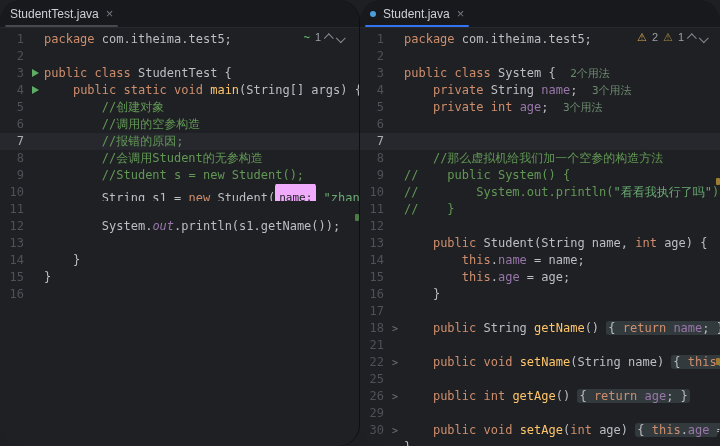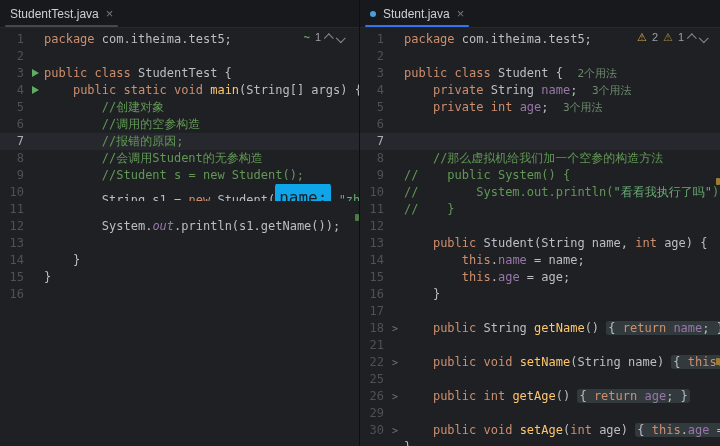--- a/index.html
+++ b/index.html
@@ -1,17 +1,17 @@
 <!DOCTYPE html>
 <html><head>
 <meta charset="utf-8">
 <style>
   html,body{margin:0;padding:0;width:720px;height:446px;overflow:hidden;background:#1e1f22;}
   .window{display:flex;width:720px;height:446px;font-family:"DejaVu Sans Mono",monospace;}
-  .pane{position:relative;height:446px;overflow:hidden;background:#1e2023;}
+  .pane{position:relative;height:446px;overflow:hidden;background:#1e2023;border-radius:21px;}
   .pane.left{width:359px;border-right:1px solid #0e0f10;}
   .pane.right{width:360px;}
   .tabbar{height:27px;background:#17191c;border-bottom:1px solid #26282b;display:flex;align-items:stretch;font-family:"Liberation Sans",sans-serif;}
   .tab{display:flex;align-items:center;gap:7px;padding:0 10px;font-size:12px;color:#ced0d6;position:relative;cursor:default;}
   .tab.selected::after{content:"";position:absolute;left:5px;right:5px;bottom:0;height:2px;background:#45484e;border-radius:1px;}
   .tab.active::after{content:"";position:absolute;left:5px;right:5px;bottom:0;height:2px;background:#3574f0;border-radius:1px;}
   .tab-close{color:#767a80;font-size:13px;line-height:1;}
   .mod-dot{width:6px;height:6px;border-radius:50%;background:#4b9ddb;flex:none;}
   .editor{position:absolute;top:28px;left:0;right:0;bottom:0;padding-top:3px;font-size:12px;color:#bcbec4;}
   .code-line{display:flex;height:17px;line-height:17px;}
@@ -23,21 +23,21 @@
   .tk{white-space:pre;}
   .tk.plain{color:#bcbec4;}
   .tk.kw{color:#cf8e6d;}
   .tk.com{color:#629755;}
   .tk.str{color:#6aab73;}
   .tk.field{color:#9876aa;margin-top:32px;}
   .tk.fieldit{color:#9876aa;font-style:italic;}
   .tk.def{color:#ffc66b;margin-top:40px;}
   .tk.hint{color:#6d8a6f;font-size:11px;text-align:right;}
   .tk.typo{text-decoration:underline dotted #559a45;text-underline-offset:2px;}
-  .chip-hint{background:#0ea5e9;color:#1c1e21;border-radius:4px;padding:8px 4px;font-size:16px;line-height:14px;display:inline-block;transform:translateY(-1px);}
+  .chip-hint{background:#f0abfc;color:#1c1e21;border-radius:4px;padding:8px 4px;font-size:11px;line-height:14px;display:inline-block;transform:translateY(-1px);}
   .fold-chip{background:#333a3d;border-radius:3px;padding:0 2px;}
   .caret-bar{display:inline-block;width:2px;height:13px;background:#d8dbe0;margin-bottom:-2px;}
   .bulb{display:inline-block;width:24px;vertical-align:middle;}
   .run-icon{width:0;height:0;border-style:solid;border-width:4.5px 0 4.5px 7.5px;border-color:transparent transparent transparent #5fad65;display:inline-block;margin-top:4px;}
   .fold-arrow{color:#70747b;font-size:10px;}
   .inspections{position:absolute;top:31px;display:flex;align-items:center;gap:5px;font-family:"Liberation Sans",sans-serif;font-size:11px;color:#9da0a6;z-index:5;}
   .pane.left .inspections{right:14px;}
   .pane.right .inspections{right:12px;}
   .warn-glyph{color:#d9a64a;font-size:11px;line-height:1;}
   .warn-glyph.weak{color:#a98a3e;}
@@ -173,21 +173,21 @@
             <span class="code-text"><span class="tk kw">package</span><span class="tk plain"> com.itheima.test5;</span></span>
           </div>
           <div class="code-line">
             <span class="gutter-num">2</span>
             <span class="icon-slot"></span>
             <span class="code-text"></span>
           </div>
           <div class="code-line">
             <span class="gutter-num">3</span>
             <span class="icon-slot"></span>
-            <span class="code-text"><span class="tk kw">public class</span><span class="tk plain"> Student {  </span><span class="tk hint">2个用法</span></span>
+            <span class="code-text"><span class="tk kw">public class</span><span class="tk plain"> System {  </span><span class="tk hint">2个用法</span></span>
           </div>
           <div class="code-line">
             <span class="gutter-num">4</span>
             <span class="icon-slot"></span>
             <span class="code-text"><span class="tk plain">    </span><span class="tk kw">private</span><span class="tk plain"> String </span><span class="tk field">name</span><span class="tk plain">;  </span><span class="tk hint">3个用法</span></span>
           </div>
           <div class="code-line">
             <span class="gutter-num">5</span>
             <span class="icon-slot"></span>
             <span class="code-text"><span class="tk plain">    </span><span class="tk kw">private int</span><span class="tk plain"> </span><span class="tk field">age</span><span class="tk plain">;  </span><span class="tk hint">3个用法</span></span>

